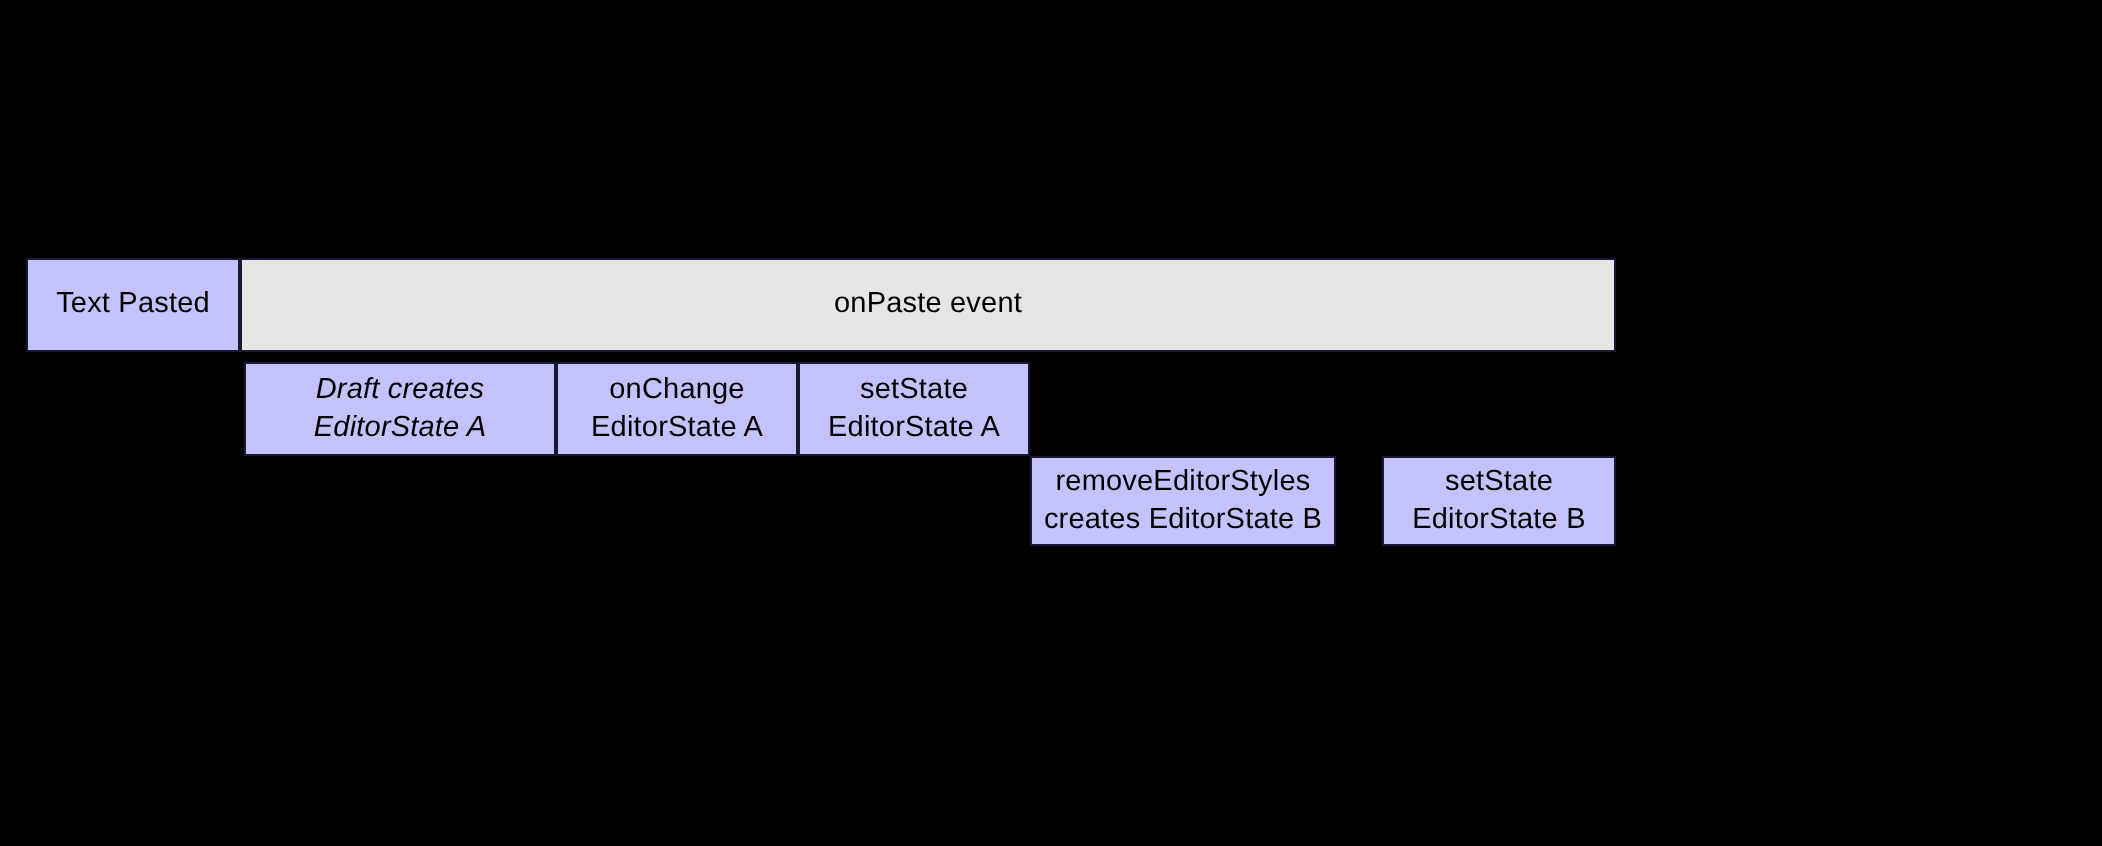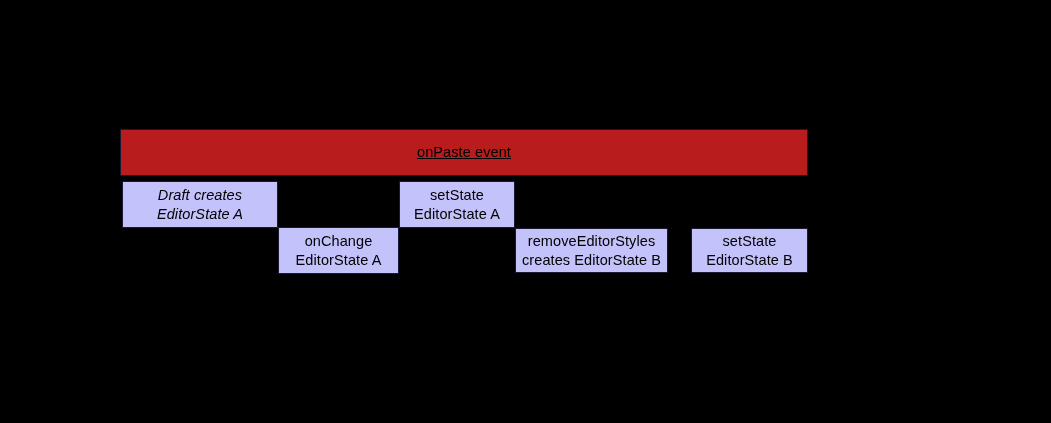--- a/index.html
+++ b/index.html
@@ -30,44 +30,45 @@
     justify-content: center;
     text-align: center;
     color: #000000;
     font-size: 14.5px;
     line-height: 19px;
     letter-spacing: 0.1px;
     white-space: pre-line;
     font-family: "Liberation Sans", sans-serif;
   }
   .purple { background: #C3C2FB; }
-  .cyan   { background: #b91c1c; text-decoration: underline; }
+  .cyan   { background: #e5e5e5; }
 
   
   .r1 { top: 129px; height: 47px; }
   .b-text-pasted  { left: 13px;  width: 107px; }
   .b-onpaste      { left: 120px; width: 688px; }
   .b-render       { left: 889px; width: 105px; }
 
   
   .r2 { top: 181px; height: 47px; }
   .b-draft-creates { left: 122px; width: 156px; font-style: italic; }
-  .b-onchange      { left: 278px; width: 121px; margin-top: 46px; }
+  .b-onchange      { left: 278px; width: 121px; }
   .b-setstate-a    { left: 399px; width: 116px; }
 
   
   .r3 { top: 228px; height: 45px; }
   .b-remove-styles { left: 515px; width: 153px; }
   .b-setstate-b    { left: 691px; width: 117px; }
 </style>
 </head>
 <body>
 
 <div id="diagram">
 
+  <div class="block purple r1 b-text-pasted">Text Pasted</div>
 
   <div class="block cyan r1 b-onpaste">onPaste event</div>
 
 
   <div class="block purple r2 b-draft-creates">Draft creates
 EditorState A</div>
 
   <div class="block purple r2 b-onchange">onChange
 EditorState A</div>
 

